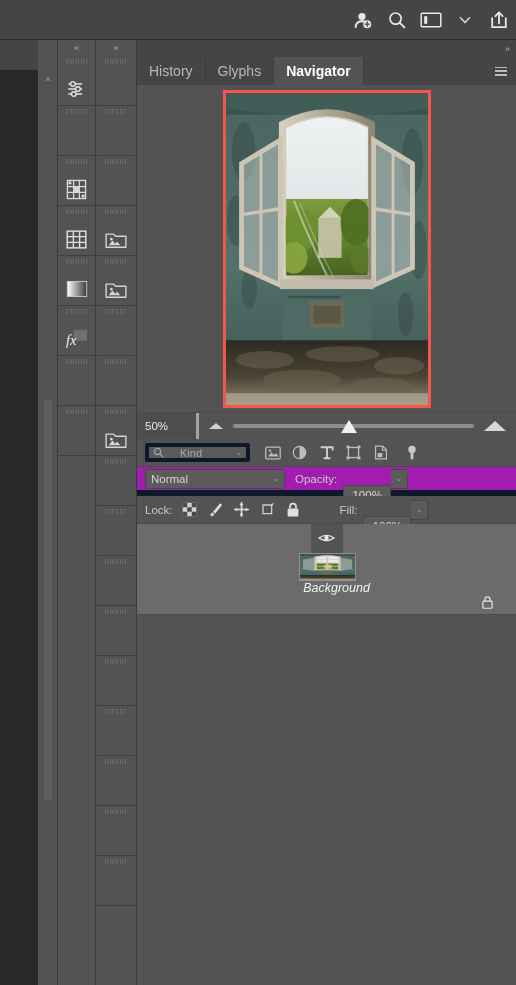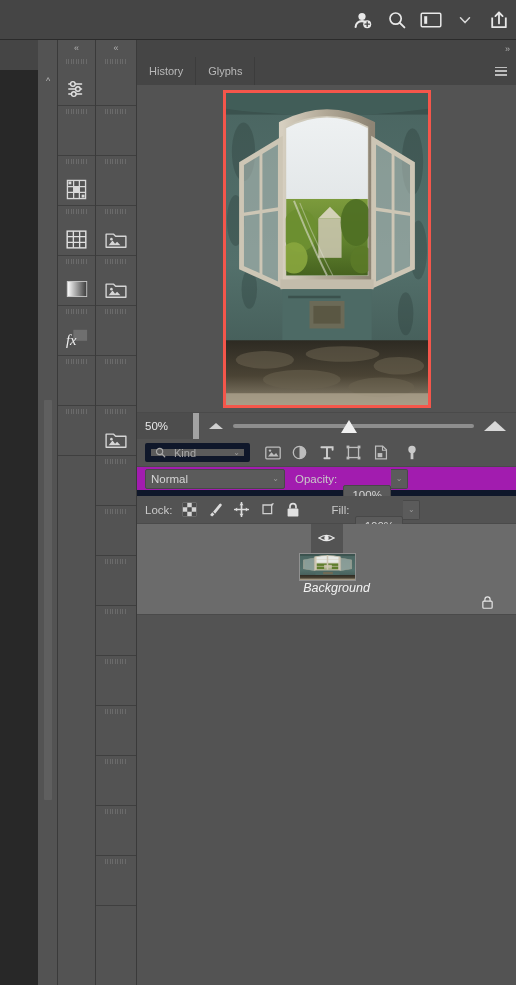--- a/index.html
+++ b/index.html
@@ -91,21 +91,21 @@
   .tabbar .expand {
     position: absolute; right: 6px; top: 0; height: 17px;
     display: flex; align-items: center; color: #b0b0b0; font-size: 9px; cursor: pointer;
   }
   .tabrow {
     position: relative; width: 100%; height: 28px;
     background: #454545; display: flex; align-items: stretch;
   }
   .tab {
     display: flex; align-items: center; padding: 0 12px;
-    color: #b9b9b9; font-size: 11px; cursor: pointer;
+    color: #b9b9b9; font-size: 14px; cursor: pointer;
     border-right: 1px solid #3c3c3c;
     background: #454545;
   }
   .tab.active { background: #535353; color: #ffffff; font-weight: bold; }
   .tabrow .menu-btn {
     position: absolute; right: 4px; top: 0; height: 28px; width: 22px;
     display: flex; align-items: center; justify-content: center; cursor: pointer;
   }
   .hamburger { width: 12px; height: 9px; display: flex; flex-direction: column; justify-content: space-between; }
   .hamburger i { display: block; height: 1.5px; background: #bdbdbd; }
@@ -128,21 +128,21 @@
   
   .zoombar {
     position: relative; width: 100%; height: 27px;
     background: #535353; border-top: 1px solid #4a4a4a;
     display: flex; align-items: center;
   }
   .zoom-field {
     width: 62px; height: 27px; background: #4d4d4d;
     display: flex; align-items: center; padding-left: 8px;
     color: #e8e8e8; font-size: 11.5px;
-    border-right: 6px solid #a3a3a3;
+    border-right: 3px solid #a3a3a3;
   }
   .zoom-small, .zoom-large {
     display: flex; align-items: center; justify-content: center; cursor: pointer;
   }
   .zoom-small { width: 34px; }
   .zoom-large { width: 42px; }
   .mtn-sm { width: 0; height: 0; border-left: 7px solid transparent; border-right: 7px solid transparent; border-bottom: 6px solid #cfcfcf; }
   .mtn-lg { width: 0; height: 0; border-left: 11px solid transparent; border-right: 11px solid transparent; border-bottom: 10px solid #d8d8d8; }
   .slider-wrap { position: relative; flex: 1; height: 27px; display: flex; align-items: center; }
   .slider-track { width: 100%; height: 4px; background: #8e8e8e; border-radius: 2px; }
@@ -156,22 +156,22 @@
 
   
   .layers-panel { position: relative; width: 100%; }
   .filter-row {
     position: relative; width: 100%; height: 28px; background: #535353;
     display: flex; align-items: center; padding: 0 8px; gap: 0;
     border-bottom: 1px solid #4a4a4a;
   }
   .kind-select {
     width: 105px; height: 19px; background: #5b5b5b;
-    border: 6px solid #0f172a; border-radius: 2px;
-    display: flex; align-items: center; padding: 0 4px; gap: 8px;
+    border: 4px solid #0f172a; border-radius: 2px;
+    display: flex; align-items: center; padding: 0 4px; gap: 16px;
     color: #a8a8a8; font-size: 11px; cursor: pointer;
   }
   .kind-select .caret { margin-left: auto; color: #9a9a9a; font-size: 8px; }
   .filter-icons { display: flex; align-items: center; gap: 10px; margin-left: 14px; }
   .ficon { width: 17px; height: 17px; display: flex; align-items: center; justify-content: center; cursor: pointer; }
 
   .blend-row {
     position: relative; width: 100%; height: 29px; background: #a21caf;
     display: flex; align-items: center; padding: 0 8px;
     border-bottom: 6px solid #0f172a;
@@ -441,20 +441,23 @@
     <div class="tabbar">
       <div class="expand">»</div>
     </div>
 
     <div class="tabrow" id="top-tabs">
       <div class="tab">
           <span>History</span>
         </div>
         <div class="tab">
           <span>Glyphs</span>
+        </div>
+        <div class="tab active">
+          <span>Navigator</span>
         </div>
         <div class="menu-btn">
         <span class="hamburger">
             <i></i>
             <i></i>
             <i></i>
           </span>
       </div>
     </div>
 
@@ -680,21 +683,21 @@
             </svg>
           </div>
           <div class="lkicon" title="Lock all">
             <svg width="14" height="16" viewBox="0 0 14 16">
               <rect x="1.6" y="6.4" width="10.8" height="8.2" rx="1.2" fill="#e0e0e0"></rect>
               <path d="M4 6.4V4.6a3 3 0 0 1 6 0v1.8" fill="none" stroke="#e0e0e0" stroke-width="1.7"></path>
             </svg>
           </div>
         </div>
 
-        <span class="lbl" style="margin-left:30px;">Fill:</span>
+        <span class="lbl" style="margin-left:38px;">Fill:</span>
         <div class="numbox">100%</div>
         <div class="numcaret">⌄</div>
       </div>
 
       <div class="layer-list" id="layer-list">
           <div class="layer-row selected">
             <div class="eye-cell">
               <svg width="17" height="12" viewBox="0 0 18 12">
          <path d="M1 6 Q9 0.6 17 6 Q9 11.4 1 6Z" fill="none" stroke="#e8e8e8" stroke-width="1.4"></path>
          <circle cx="9" cy="6" r="2.4" fill="#e8e8e8"></circle>

